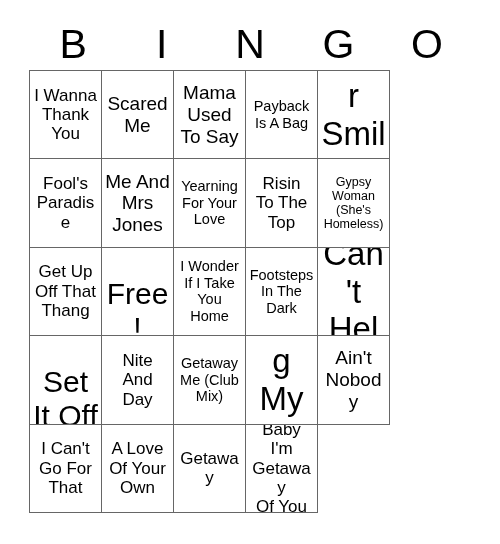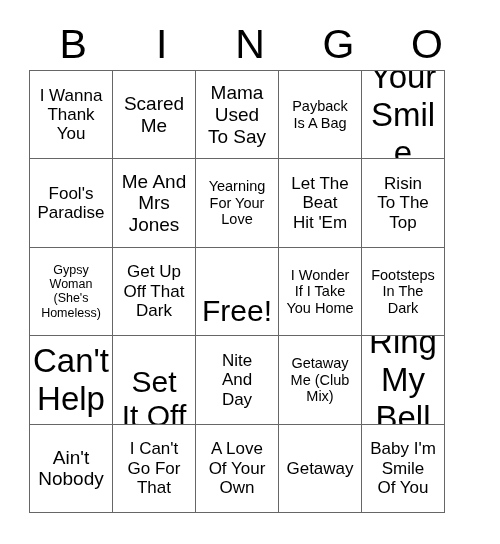--- a/index.html
+++ b/index.html
@@ -42,21 +42,21 @@
     line-height: 1;
     letter-spacing: 0;
     color: #000000;
   }
 
   
   #grid {
     position: absolute;
     left: 29px;
     top: 70px;
-    width: 416px;
+    width: 361px;
     height: 443px;
     display: grid;
     grid-template-columns: repeat(5, 1fr);
     grid-template-rows: repeat(5, 1fr);
     border-top: 1px solid #666666;
     border-left: 1px solid #666666;
     box-sizing: border-box;
     background: #ffffff;
   }
   .cell {
@@ -132,39 +132,34 @@
         <span class="cell-text">Me And
 Mrs
 Jones</span>
       </div>
       <div class="cell fs-s">
         <span class="cell-text">Yearning
 For Your
 Love</span>
       </div>
       <div class="cell fs-m">
-        <span class="cell-text">Let The
-Beat
-Hit 'Em</span>
-      </div>
-      <div class="cell fs-m">
         <span class="cell-text">Risin
 To The
 Top</span>
       </div>
       <div class="cell fs-xs">
         <span class="cell-text">Gypsy
 Woman
 (She's
 Homeless)</span>
       </div>
       <div class="cell fs-m">
         <span class="cell-text">Get Up
 Off That
-Dark</span>
+Thang</span>
       </div>
       <div class="cell fs-xxl">
         <span class="cell-text">Free!</span>
       </div>
       <div class="cell fs-s">
         <span class="cell-text">I Wonder
 If I Take
 You Home</span>
       </div>
       <div class="cell fs-s">
@@ -206,18 +201,18 @@
       <div class="cell fs-m">
         <span class="cell-text">A Love
 Of Your
 Own</span>
       </div>
       <div class="cell fs-m">
         <span class="cell-text">Getaway</span>
       </div>
       <div class="cell fs-m">
         <span class="cell-text">Baby I'm
-Smile
+Getaway
 Of You</span>
       </div>
     </div>
 
 </div>
 
 </body></html>

